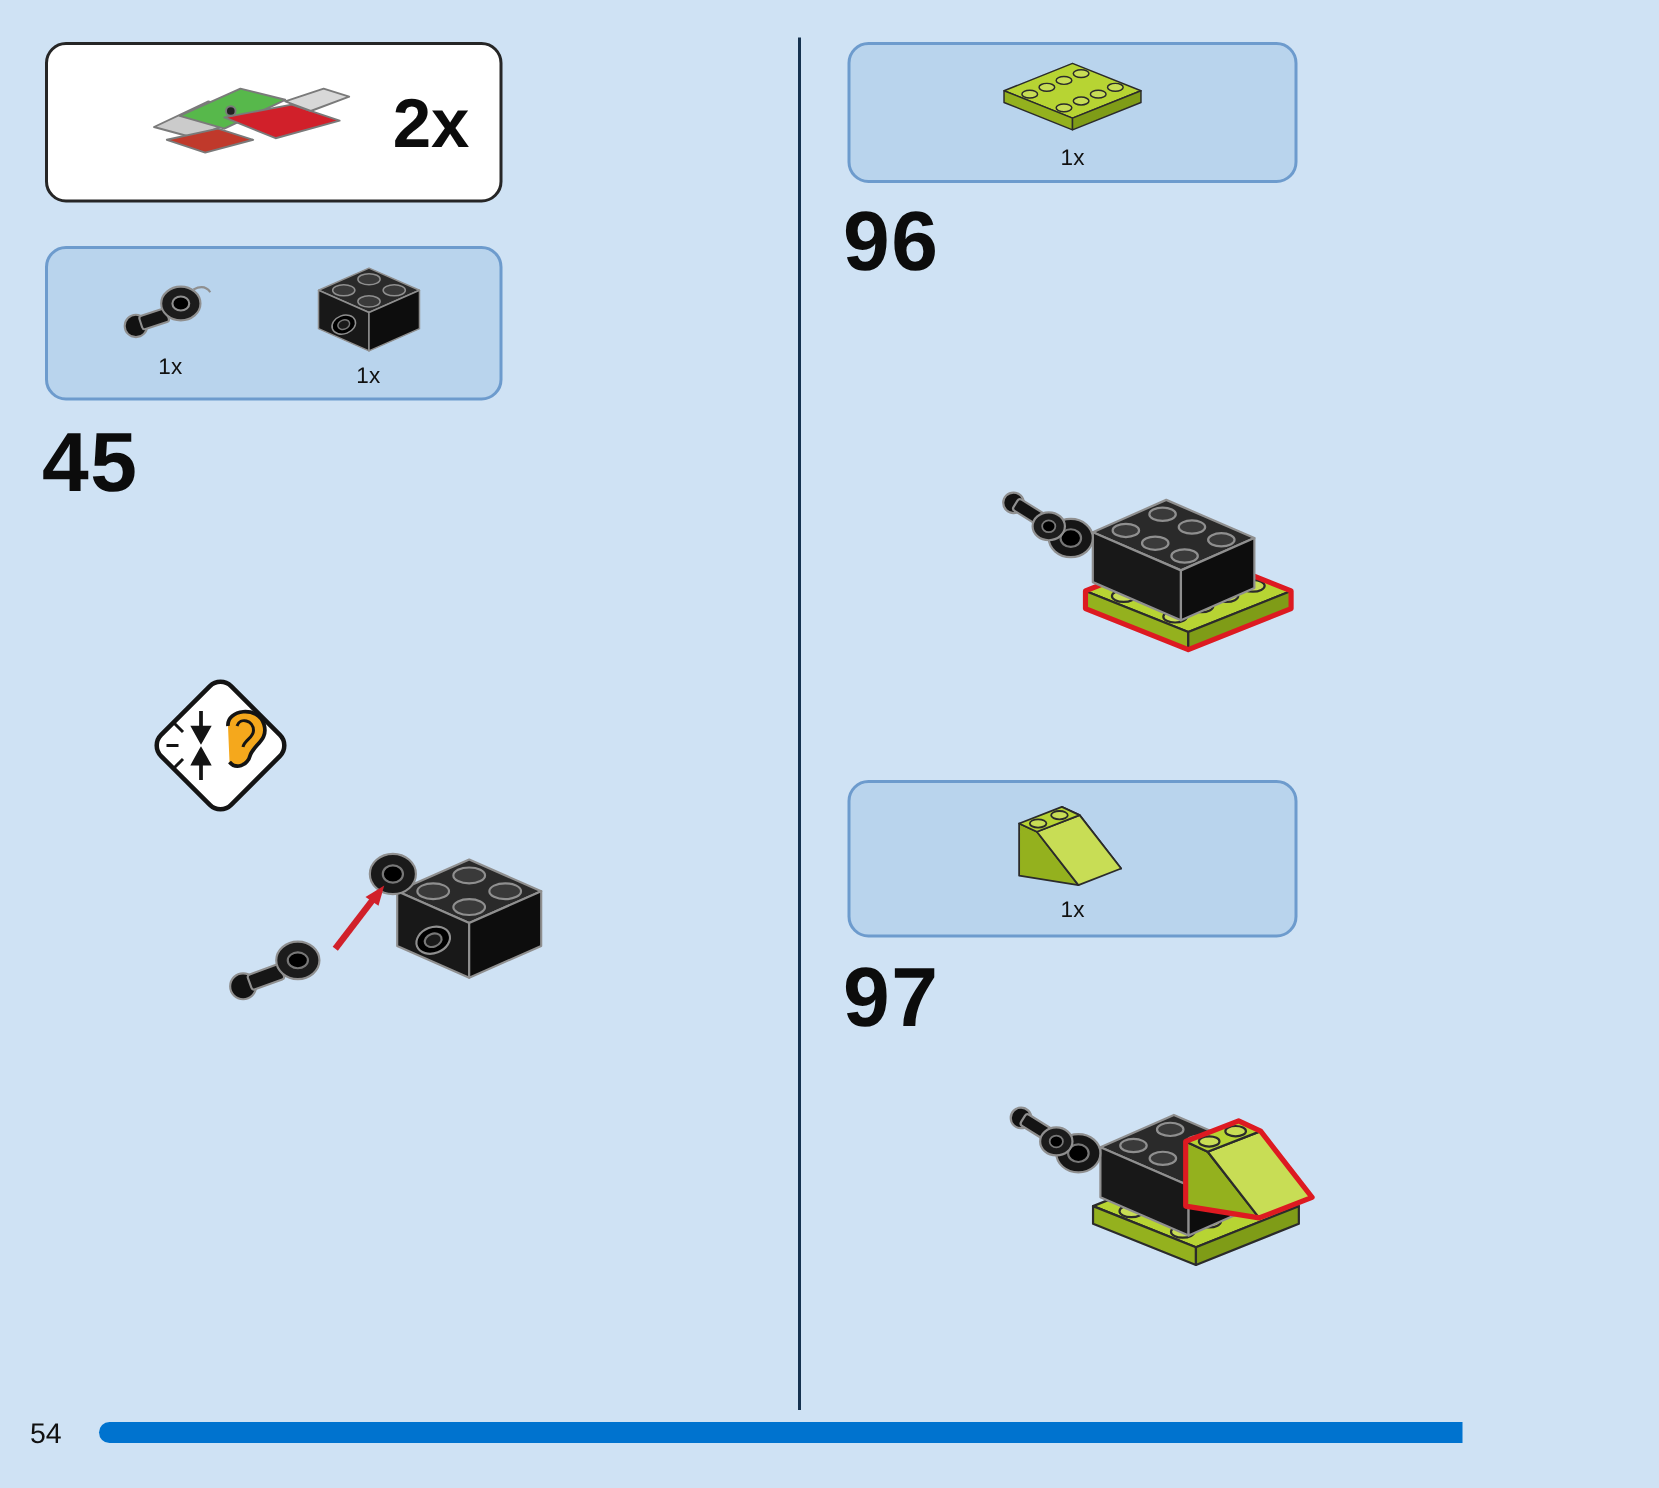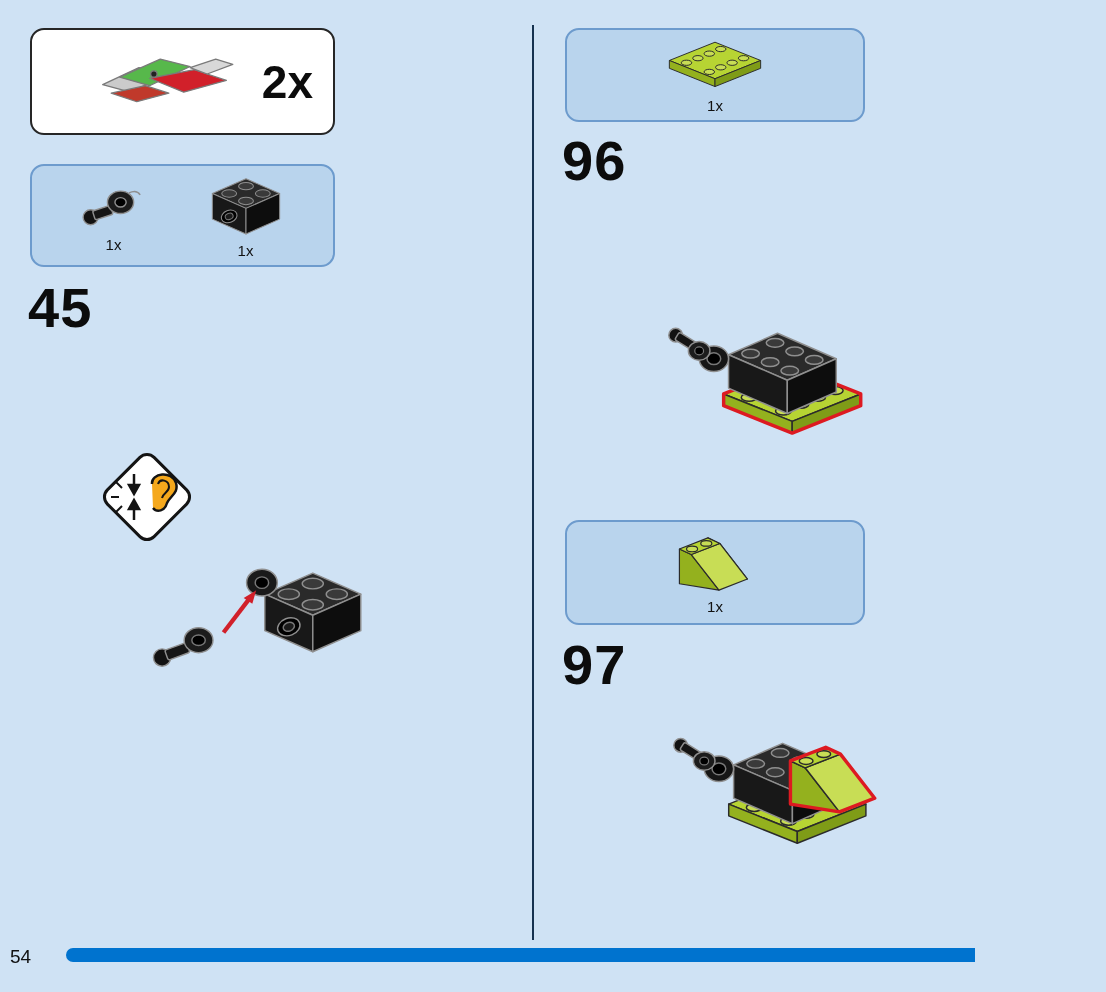--- a/index.html
+++ b/index.html
@@ -231,16 +231,16 @@
       <polygon points="128,62 143,69 178,114 128,106" fill="#94b11e"></polygon>
       <polygon points="164,48 179,55 214,100 164,92" fill="#7f9c17"></polygon>
       <polygon points="143,69 179,55 214,100 178,114" fill="#c8dd55"></polygon>
       <polygon points="128,62 164,48 179,55 143,69" fill="#b7d433"></polygon>
       <ellipse cx="144" cy="62" rx="7" ry="3.5" fill="#c8dd55"></ellipse>
       <ellipse cx="162" cy="55" rx="7" ry="3.5" fill="#c8dd55"></ellipse>
       <polygon points="164,48 179,55 214,100 178,114 128,106 128,62" fill="none" stroke="#dd1a21" stroke-width="3.5"></polygon>
     </g>
   </svg>
 
-  <span class="abs page-num" style="left:10px; top:946px;">54</span>
+  <span class="abs page-num" style="left:20px; top:946px;">54</span>
   <div class="progress-bar" style="left:66px; top:948px; width:1032px; height:14px;"></div>
 
 </div>
 
 </body></html>

